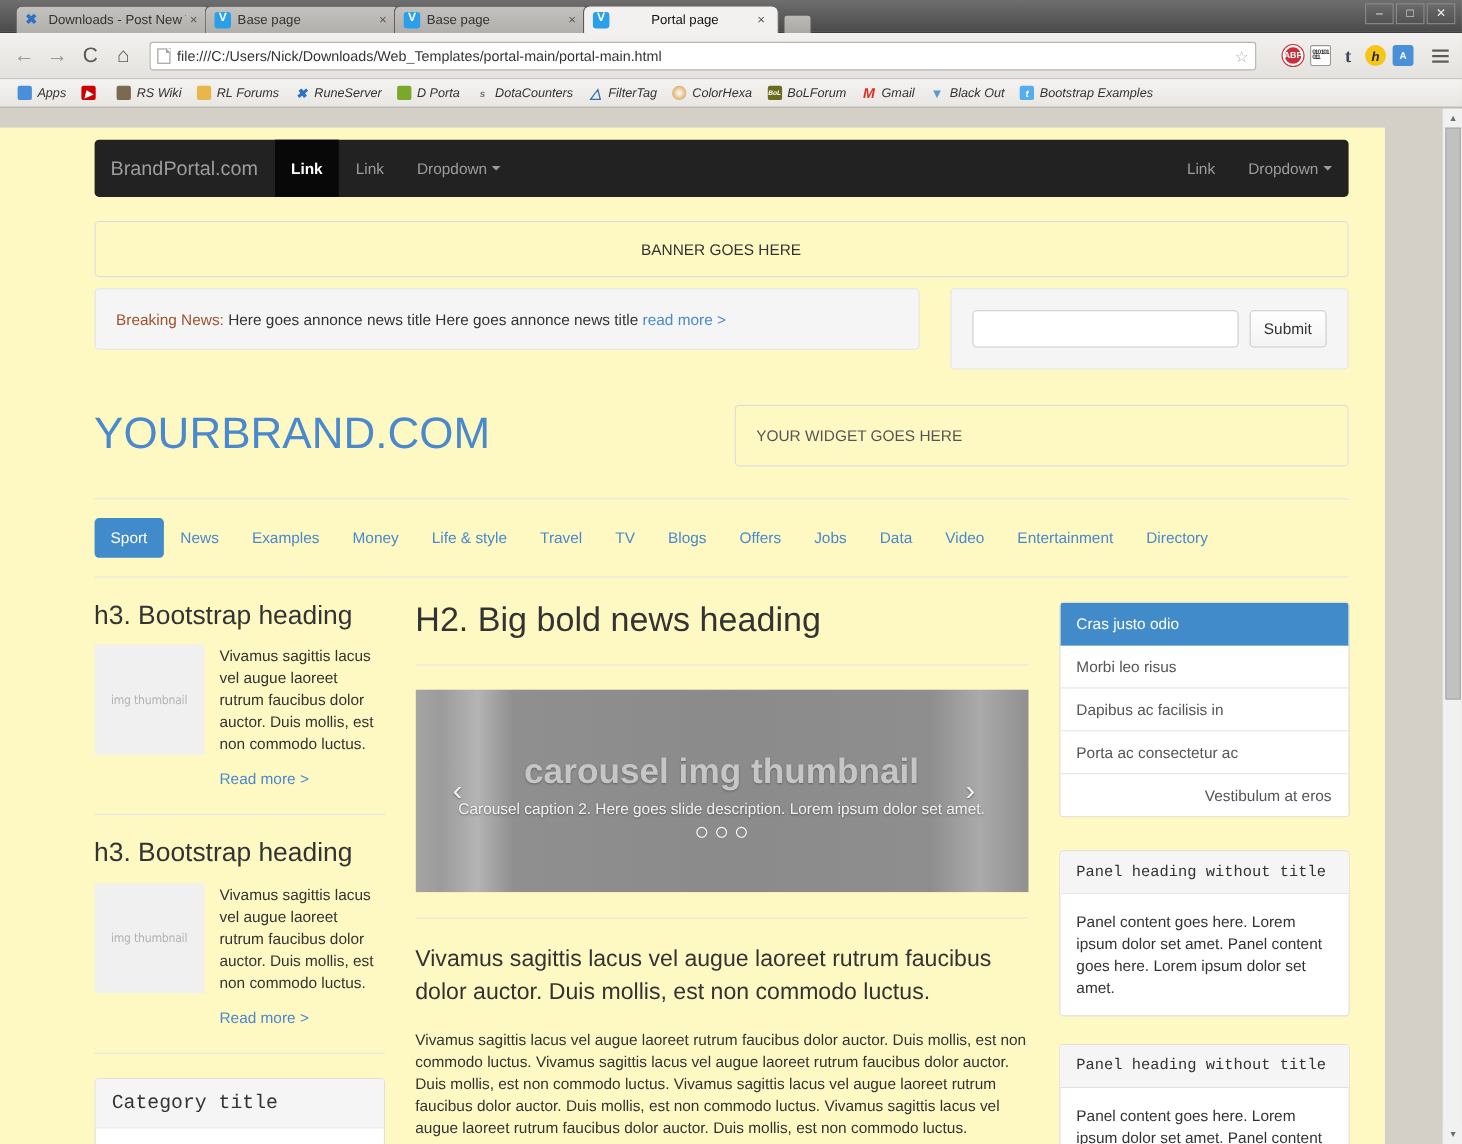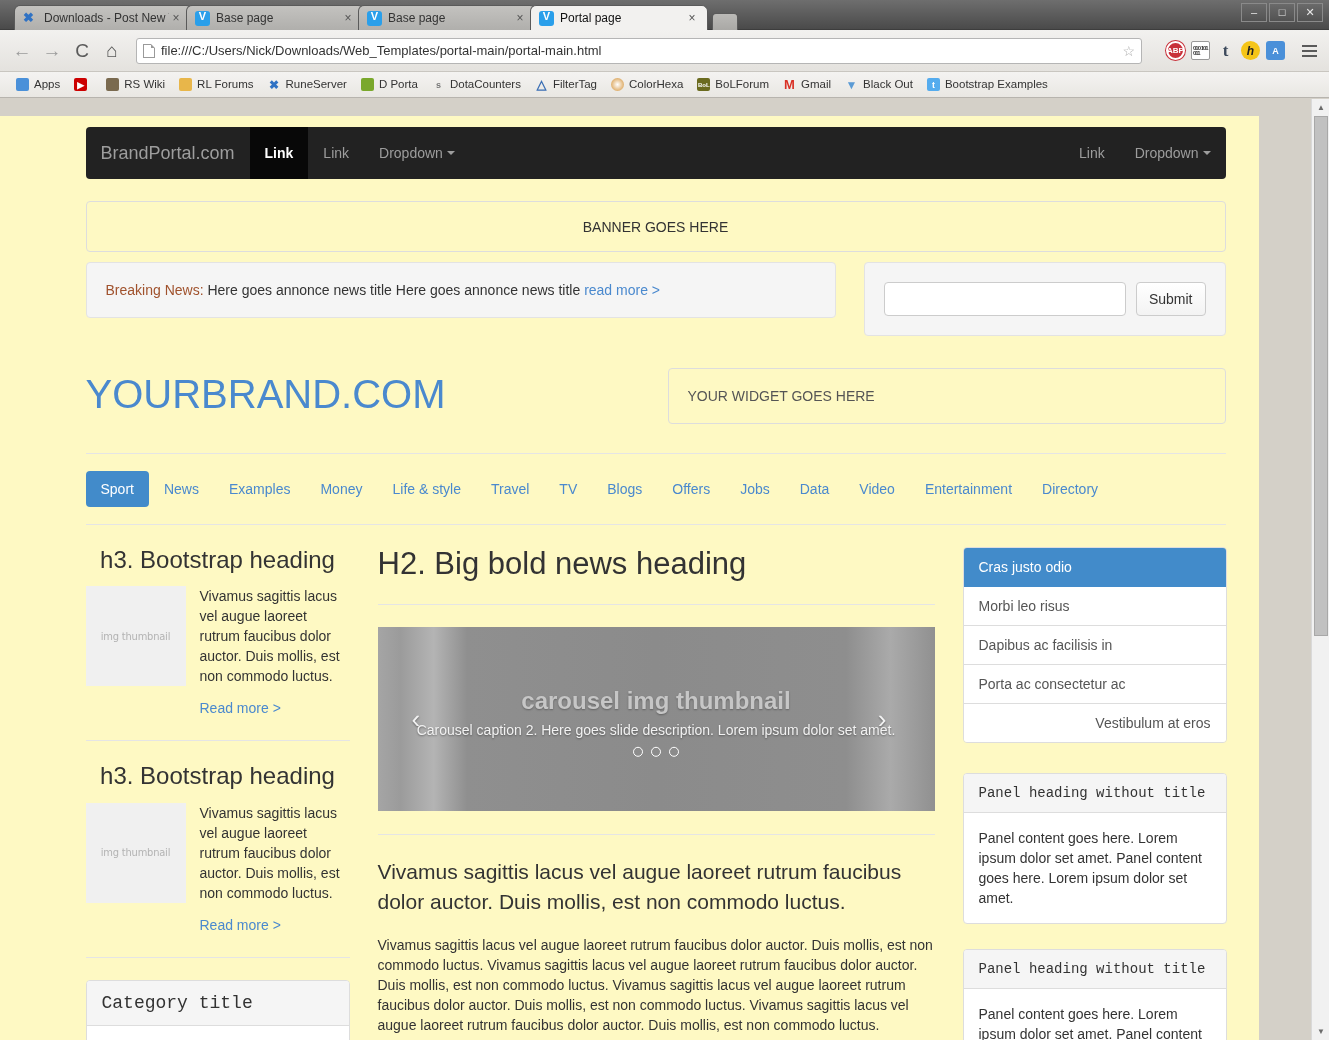--- a/index.html
+++ b/index.html
@@ -32,20 +32,21 @@
     display:flex; align-items:center;
     padding:0 8px;
     margin-right:-6px;
     font-size:12px; color:#333;
     position:relative;
   }
   .tab.active {
     background:#f2f1ef;
     z-index:5;
     color:#111;
+    gap:32px;
   }
   .tab .favicon { width:15px; height:15px; margin-right:6px; flex:0 0 15px; position:relative; }
   .tab .tab-title {
     flex:1 1 auto; white-space:nowrap; overflow:hidden;
     font-size:12px; line-height:14px;
   }
   .tab .tab-close { width:14px; text-align:center; font-size:12px; color:#555; flex:0 0 14px; }
 
   
   .fav-x { background:transparent; }
@@ -121,21 +122,21 @@
   .menubtn span { display:block; width:15px; height:2px; background:#5a5a5a; }
 
   .bookmarks {
     height:26px;
     background:linear-gradient(#f4f3f1,#e9e7e3);
     border-bottom:1px solid #b7b4ae;
     display:flex; align-items:center;
     padding:0 10px; gap:2px;
     font-size:11.5px; color:#333;
   }
-  .bm { display:flex; align-items:flex-start; padding:2px 6px; white-space:nowrap; }
+  .bm { display:flex; align-items:center; padding:2px 6px; white-space:nowrap;font-style:italic; }
   .bm .bmico { width:13px; height:13px; margin-right:5px; flex:0 0 13px; border-radius:2px;
                font-size:9px; color:#fff; display:flex; align-items:center; justify-content:center;
                font-weight:bold; overflow:hidden; }
 
   
   .viewport {
     position:absolute; left:0; top:116px; width:1259px; height:941px;
     background:#fef9c3; overflow:hidden;
   }
   .page { position:absolute; left:0; top:0; width:1311px; padding-bottom:40px; }
@@ -216,21 +217,21 @@
     font-size:14px; color:#4a89ce; padding:10px 15px; border-radius:4px;
     white-space:nowrap;
   }
   .pill.active { background:#428bca; color:#fff; }
 
   .mainrow { display:flex; gap:28px; margin-top:22px; align-items:flex-start; }
   .col-left { flex:0 0 264px; }
   .col-mid  { flex:0 0 557px; }
   .col-right{ flex:0 0 264px; }
 
-  h3.bs { font-size:24px; font-weight:normal; color:#333; margin:0 0 13px 0; line-height:1.1;text-align:center; }
+  h3.bs { font-size:24px; font-weight:normal; color:#333; margin:0 0 13px 0; line-height:1.1; }
   .media { display:flex; gap:14px; }
   .thumb {
     flex:0 0 100px; height:100px; background:#f0f0f0;
     display:flex; align-items:center; justify-content:center;
     font-size:11px; color:#b3b3b3;
     font-family:"DejaVu Sans Condensed","Liberation Sans",sans-serif;
     letter-spacing:-0.2px;
   }
   .media-body { font-size:14px; line-height:20px; color:#333; }
   .media-body .rm { color:#4a89ce; display:block; margin-top:12px; }
@@ -240,21 +241,21 @@
   .mid-hr { border-top:1px solid #e5e5e5; margin:23px 0 22px 0; }
 
   .carousel {
     height:184px; position:relative; overflow:hidden;
     background:linear-gradient(90deg,#a5a5a5 0%,#9b9b9b 4%,#b4b4b4 10%,#8f8f8f 16%,#8b8b8b 50%,#8e8e8e 84%,#aaaaaa 92%,#909090 100%);
   }
   .carousel-inner {
     position:absolute; left:0; right:0; top:50%; transform:translateY(-46%);
     text-align:center;
   }
-  .ctitle { font-size:24px; font-weight:bold; color:#c6c6c6; text-shadow:0 1px 2px rgba(0,0,0,.3);text-align:center; }
+  .ctitle { font-size:32px; font-weight:bold; color:#c6c6c6; text-shadow:0 1px 2px rgba(0,0,0,.3);text-align:center; }
   .ccap { font-size:14px; color:#f2f2f2; line-height:20px; margin-top:5px; text-shadow:0 1px 2px rgba(0,0,0,.4); }
   .cdots { margin-top:7px; display:flex; justify-content:center; gap:8px; }
   .cdot { width:10px; height:10px; border-radius:50%; border:1px solid #fff; }
   .carr {
     position:absolute; top:50%; transform:translateY(-50%);
     font-size:26px; color:#fff; opacity:.85; text-shadow:0 1px 2px rgba(0,0,0,.5);
   }
   .carr.left { left:34px; }
   .carr.right { right:48px; }
 

